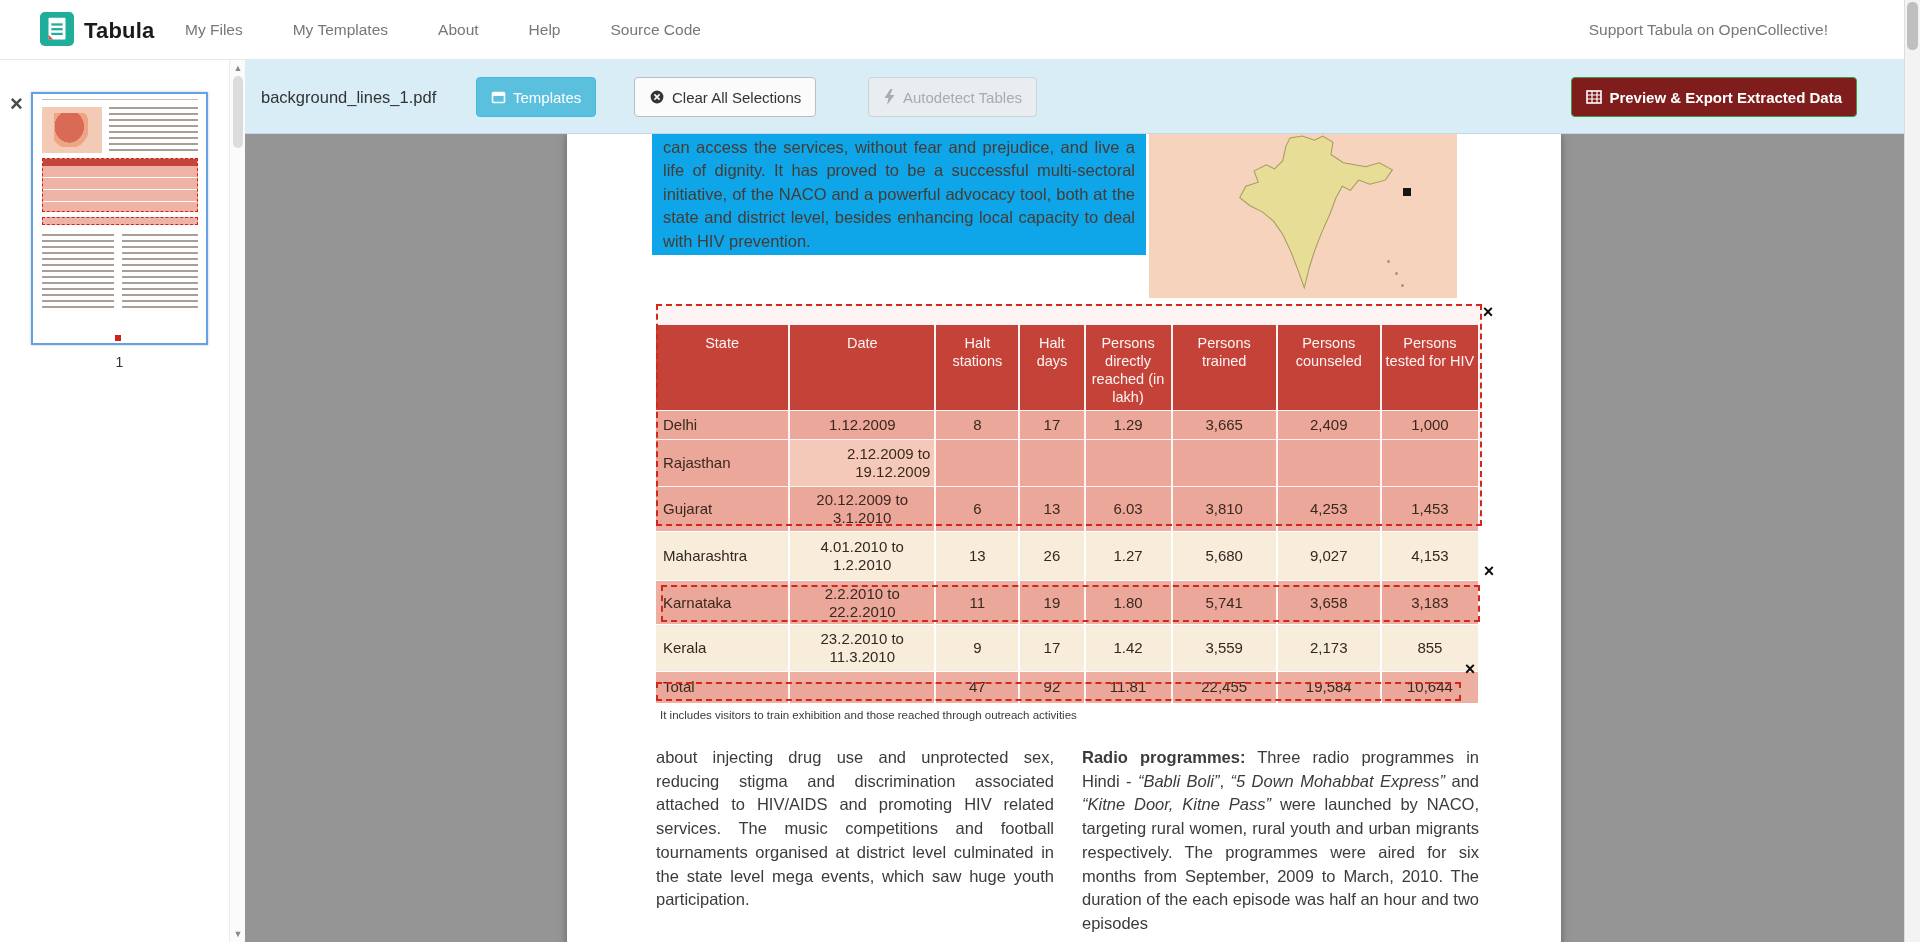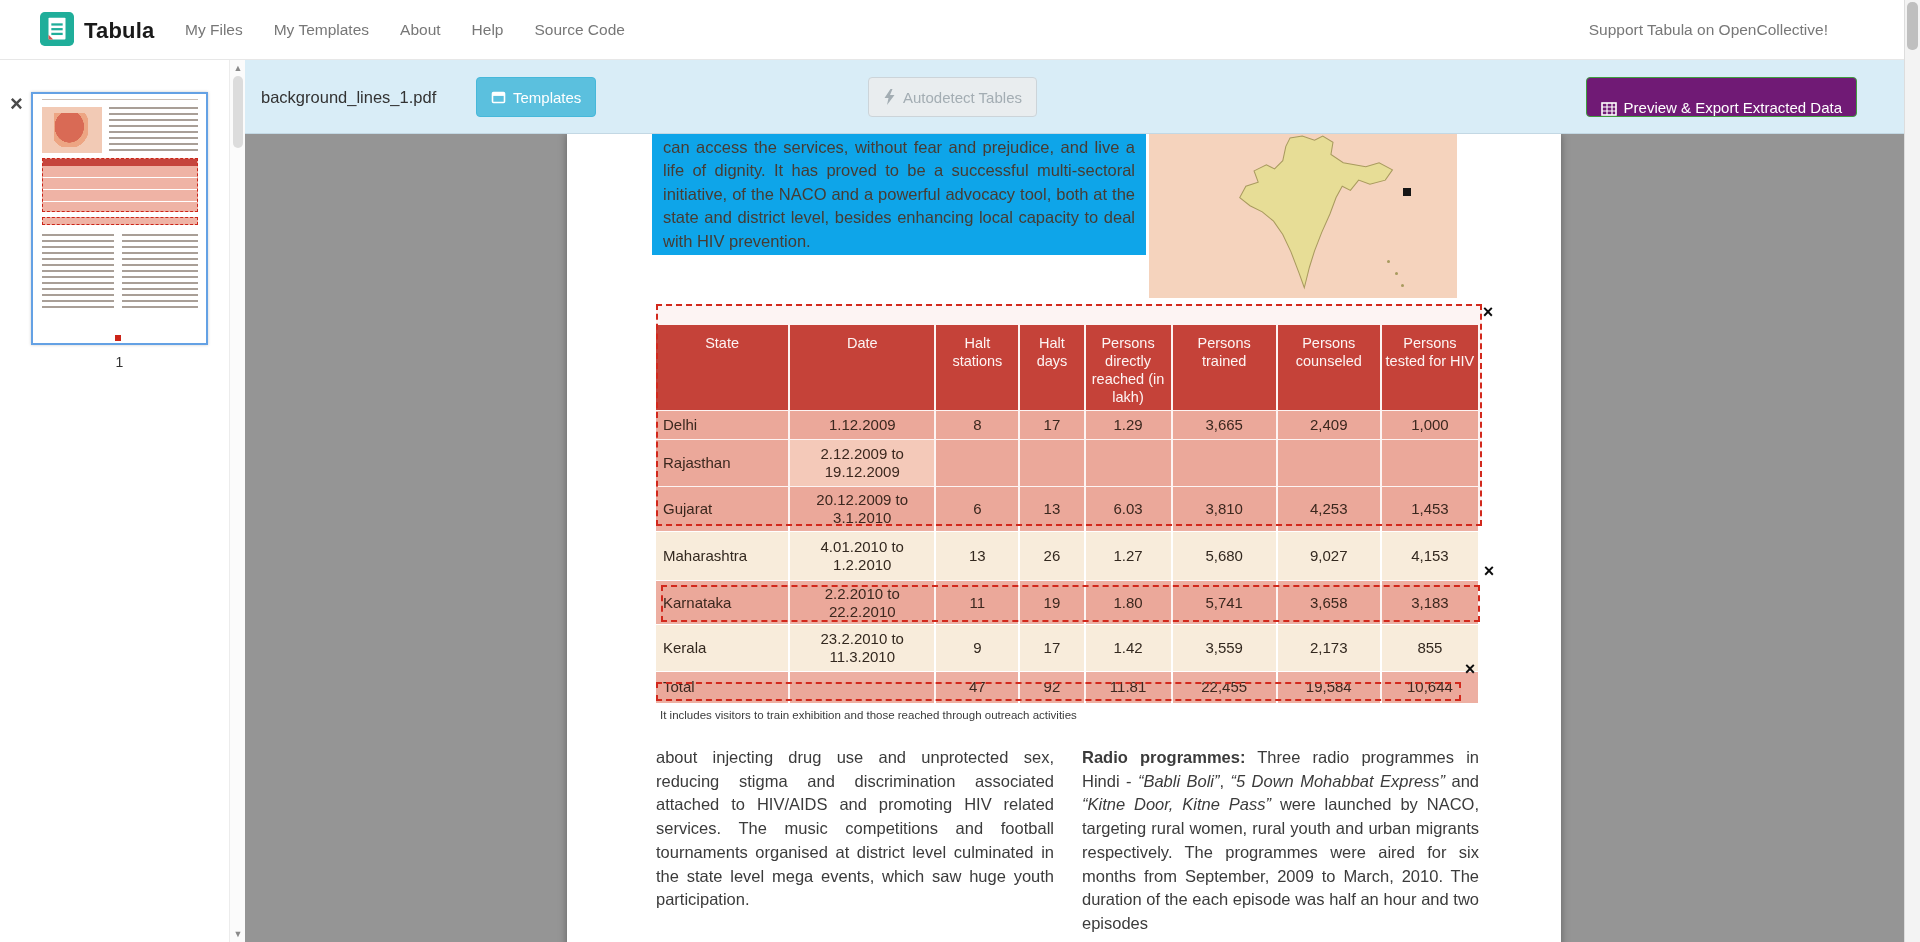--- a/index.html
+++ b/index.html
@@ -3,21 +3,21 @@
 <meta charset="utf-8">
 <style>
   * { margin:0; padding:0; box-sizing:border-box; }
   html,body { width:1920px; height:942px; overflow:hidden; font-family:"Liberation Sans", sans-serif; background:#fff; }
   .app { position:relative; width:1920px; height:942px;padding-left:18px; }
 
   
   .navbar { position:absolute; top:0; left:0; width:1920px; height:60px; background:#ffffff; border-bottom:1px solid #e7e7e7; z-index:20; }
   .brand { position:absolute; left:40px; top:12px; display:flex; align-items:center; gap:10px; cursor:pointer; }
   .brand-text { font-size:22px; font-weight:bold; color:#1a1a1a; letter-spacing:0.2px; }
-  .nav-links { position:absolute; left:185px; top:0; height:60px; display:flex; align-items:center; gap:31px; }
+  .nav-links { position:absolute; left:185px; top:0; height:60px; display:flex; align-items:center; gap:50px; }
   .nav-link { font-size:15.5px; color:#777; text-decoration:none; cursor:pointer; white-space:nowrap; }
   .nav-right { position:absolute; right:92px; top:0; height:60px; display:flex; align-items:center; font-size:15.5px; color:#777; cursor:pointer; }
 
   
   .sidebar { position:absolute; top:60px; left:0; width:245px; bottom:0; background:#ffffff; z-index:10; }
   .thumb-close { position:absolute; left:10px; top:34px; font-size:22px; font-weight:bold; color:#4a4a4a; cursor:pointer; line-height:20px; }
   .thumbnail { position:absolute; left:31px; top:32px; width:177px; height:253px; background:#ffffff; border:2px solid #64a1e4; cursor:pointer; box-shadow:0 0 3px rgba(0,0,0,0.2); }
   .mini-lines { background:repeating-linear-gradient(to bottom, #a99f97 0px, #a99f97 2px, transparent 2px, transparent 6px); }
   .mini-topline { position:absolute; left:9px; top:5px; right:8px; height:4px; background:repeating-linear-gradient(to bottom, #c9beb6 0 1.5px, transparent 1.5px 4px); }
   .mini-map { position:absolute; left:9px; top:13px; width:60px; height:46px; background:#f2cab5; }
@@ -39,21 +39,21 @@
   .sb-thumb { position:absolute; left:3px; top:16px; width:10px; height:72px; background:#dcdcdc; border-radius:5px; }
 
   
   .main { position:absolute; top:60px; left:245px; right:16px; bottom:0; background:#959595; }
   .toolbar { position:absolute; top:0; left:0; right:0; height:74px; background:#d9edf7; border-bottom:1px solid #c3d8e4; z-index:5; }
   .filename { position:absolute; left:16px; top:0; height:74px; display:flex; align-items:center; font-size:16.5px; color:#333; }
   .btn { position:absolute; top:17px; height:40px; display:flex; align-items:center; gap:7px; padding:0 14px; font-size:15px; border-radius:4px; cursor:pointer; border:1px solid transparent; font-family:"Liberation Sans", sans-serif; }
   .btn-templates { left:231px; background:#5bc0de; border-color:#46b8da; color:#ffffff; }
   .btn-clear { left:389px; background:#fbfbfb; border-color:#bdbdbd; color:#333; }
   .btn-autodetect { left:623px; background:#e9edef; border-color:#ccd4d9; color:#a3adb3; cursor:default; }
-  .btn-export { right:47px; background:#701a75; border-color:#3f9c3f; color:#ffffff; font-weight:normal;align-items:flex-end; }
+  .btn-export { right:47px; background:#7f1d1d; border-color:#3f9c3f; color:#ffffff; font-weight:bold; }
   .btn .icon { display:flex; align-items:center; }
 
   .doc-area { position:absolute; top:74px; left:0; right:0; bottom:0; overflow:hidden; }
   .pdf-page { position:absolute; left:322px; top:0; width:994px; height:1400px; background:#ffffff; box-shadow:0 0 8px rgba(0,0,0,0.35); cursor:crosshair; }
 
   
   .intro-block { position:absolute; left:85px; top:0; width:494px; height:121px; background:#0ea5e9; padding:2px 11px 0 11px; font-size:16.5px; line-height:23.4px; text-align:justify; color:#463c34; overflow:hidden; }
   .map-block { position:absolute; left:582px; top:0; width:308px; height:164px; background:#f5d3bd; overflow:hidden; }
   .legend-square { position:absolute; right:46px; top:54px; width:8px; height:8px; background:#161616; }
   .island-dot { position:absolute; width:3px; height:3px; border-radius:50%; background:#a89a5e; }
@@ -65,21 +65,21 @@
   .data-table col.c4{width:65px}  .data-table col.c5{width:87px}  .data-table col.c6{width:105px}
   .data-table col.c7{width:104px} .data-table col.c8{width:97px}
   .data-table thead tr { height:77px;margin-top:28px; }
   .data-table th { background:#c5443c; color:#fff; font-weight:normal; font-size:14.5px; line-height:18px; vertical-align:top; padding:9px 3px 4px 3px; text-align:center; border-right:2px solid #ffffff; }
   .data-table th:last-child { border-right:none; }
   .data-table td { font-size:15px; color:#33281f; text-align:center; vertical-align:middle; line-height:18px; padding:2px 4px; border-right:2px solid #ffffff; border-top:1px solid #ffffff; }
   .data-table td:last-child { border-right:none; }
   .data-table td.state { text-align:left; padding-left:7px; }
   .sel-row td { background:#edafa2; }
   .plain-row td { background:#f8ecdb; }
-  .date-light td:nth-child(2) { background:#f6d2c2; }
+  .date-light td:nth-child(2) { background:#f6d2c2;text-align:right; }
   .data-table tbody tr:nth-child(1){height:29px} .data-table tbody tr:nth-child(2){height:47px}
   .data-table tbody tr:nth-child(3){height:45px} .data-table tbody tr:nth-child(4){height:49px}
   .data-table tbody tr:nth-child(5){height:44px} .data-table tbody tr:nth-child(6){height:47px}
   .data-table tbody tr:nth-child(7){height:31px}
 
   .footnote { position:absolute; left:93px; top:575px; font-size:11.5px; color:#3a3a3a; white-space:nowrap; }
 
   .text-col { position:absolute; top:612px; font-size:16.5px; line-height:23.7px; text-align:justify; color:#3b3b3b; }
   .text-col.left  { left:89px;  width:398px; }
   .text-col.right { left:515px; width:397px; }
@@ -163,20 +163,29 @@
       <button class="btn btn-templates">
         <span class="icon">
           <svg width="15" height="15" viewBox="0 0 15 15">
               <rect x="1.5" y="2.5" width="12" height="10" rx="1" fill="none" stroke="#ffffff" stroke-width="1.6"></rect>
               <rect x="1.5" y="2.5" width="12" height="3.4" fill="#ffffff"></rect>
             </svg>
         </span>
         <span>Templates</span>
       </button>
 
+      <button class="btn btn-clear">
+        <span class="icon">
+          <svg width="16" height="16" viewBox="0 0 16 16">
+              <circle cx="8" cy="8" r="6.4" fill="#333"></circle>
+              <path d="M5.4 5.4 L10.6 10.6 M10.6 5.4 L5.4 10.6" stroke="#fbfbfb" stroke-width="1.7"></path>
+            </svg>
+        </span>
+        <span>Clear All Selections</span>
+      </button>
 
       <button class="btn btn-autodetect">
         <span class="icon">
           <svg width="13" height="16" viewBox="0 0 13 16">
               <path d="M7.5 0 L1.5 9 H5.5 L4 16 L11.5 6 H7 L9.5 0 Z" fill="#a3adb3"></path>
             </svg>
         </span>
         <span>Autodetect Tables</span>
       </button>
 

